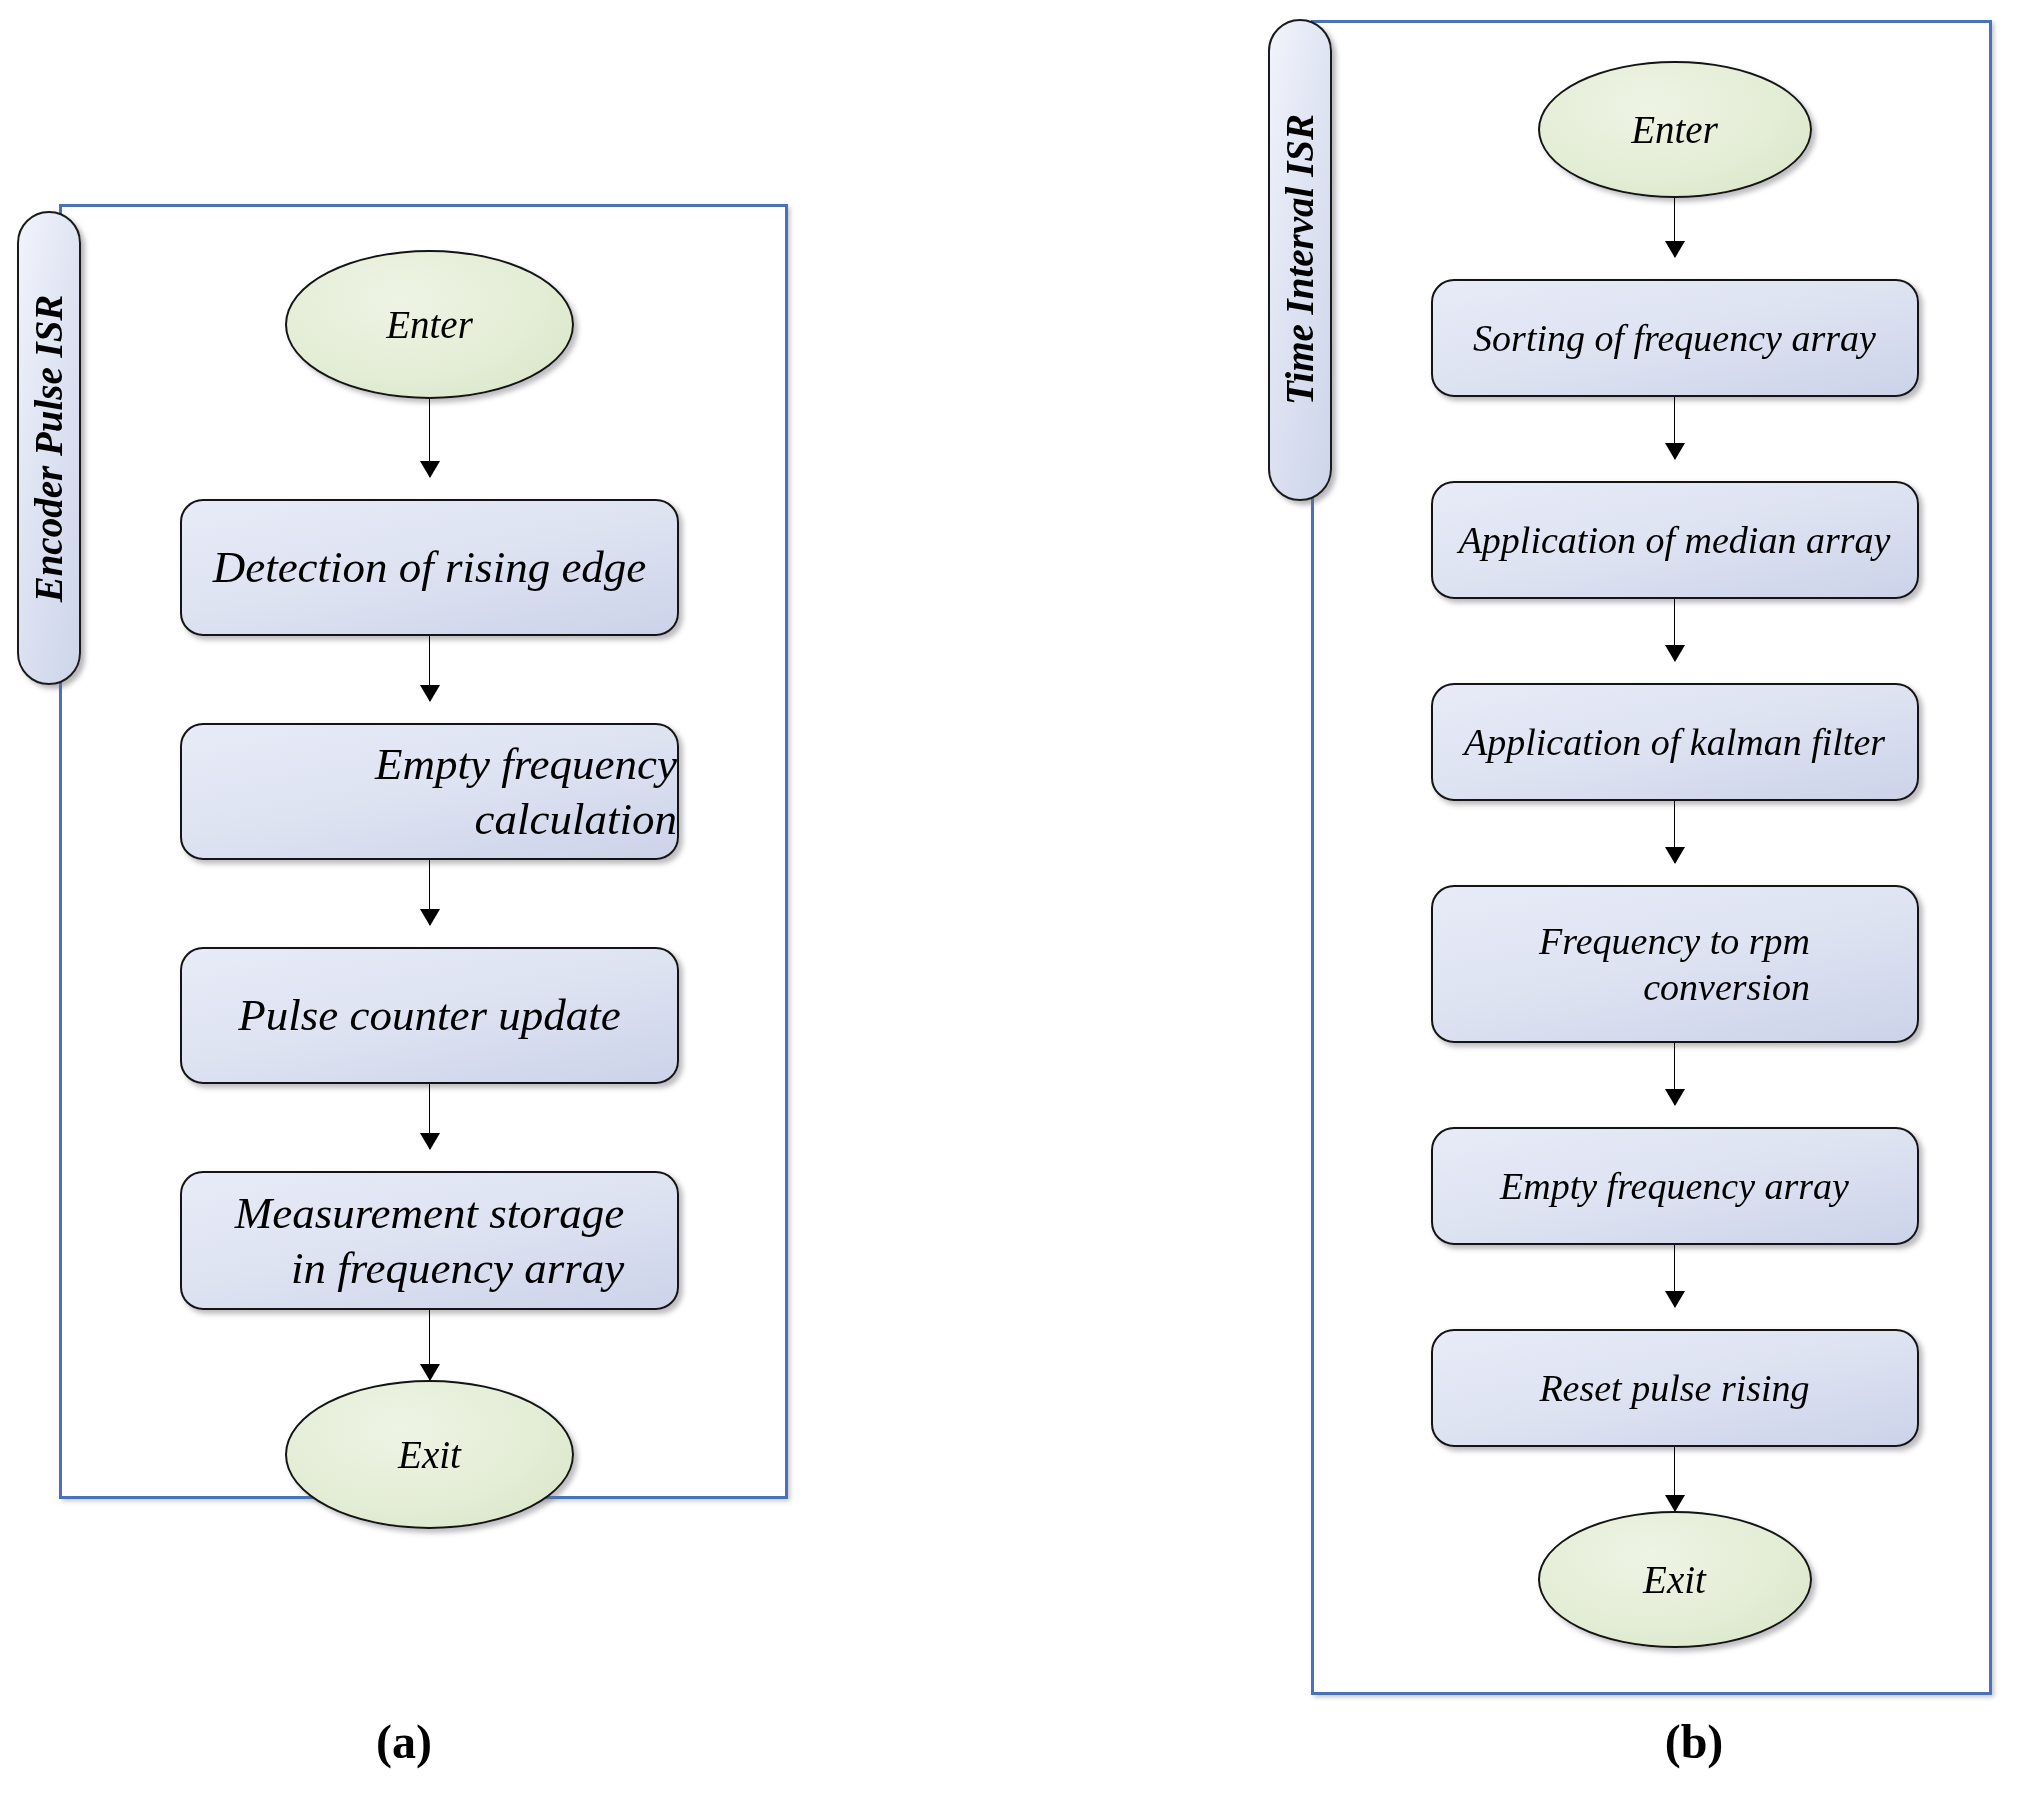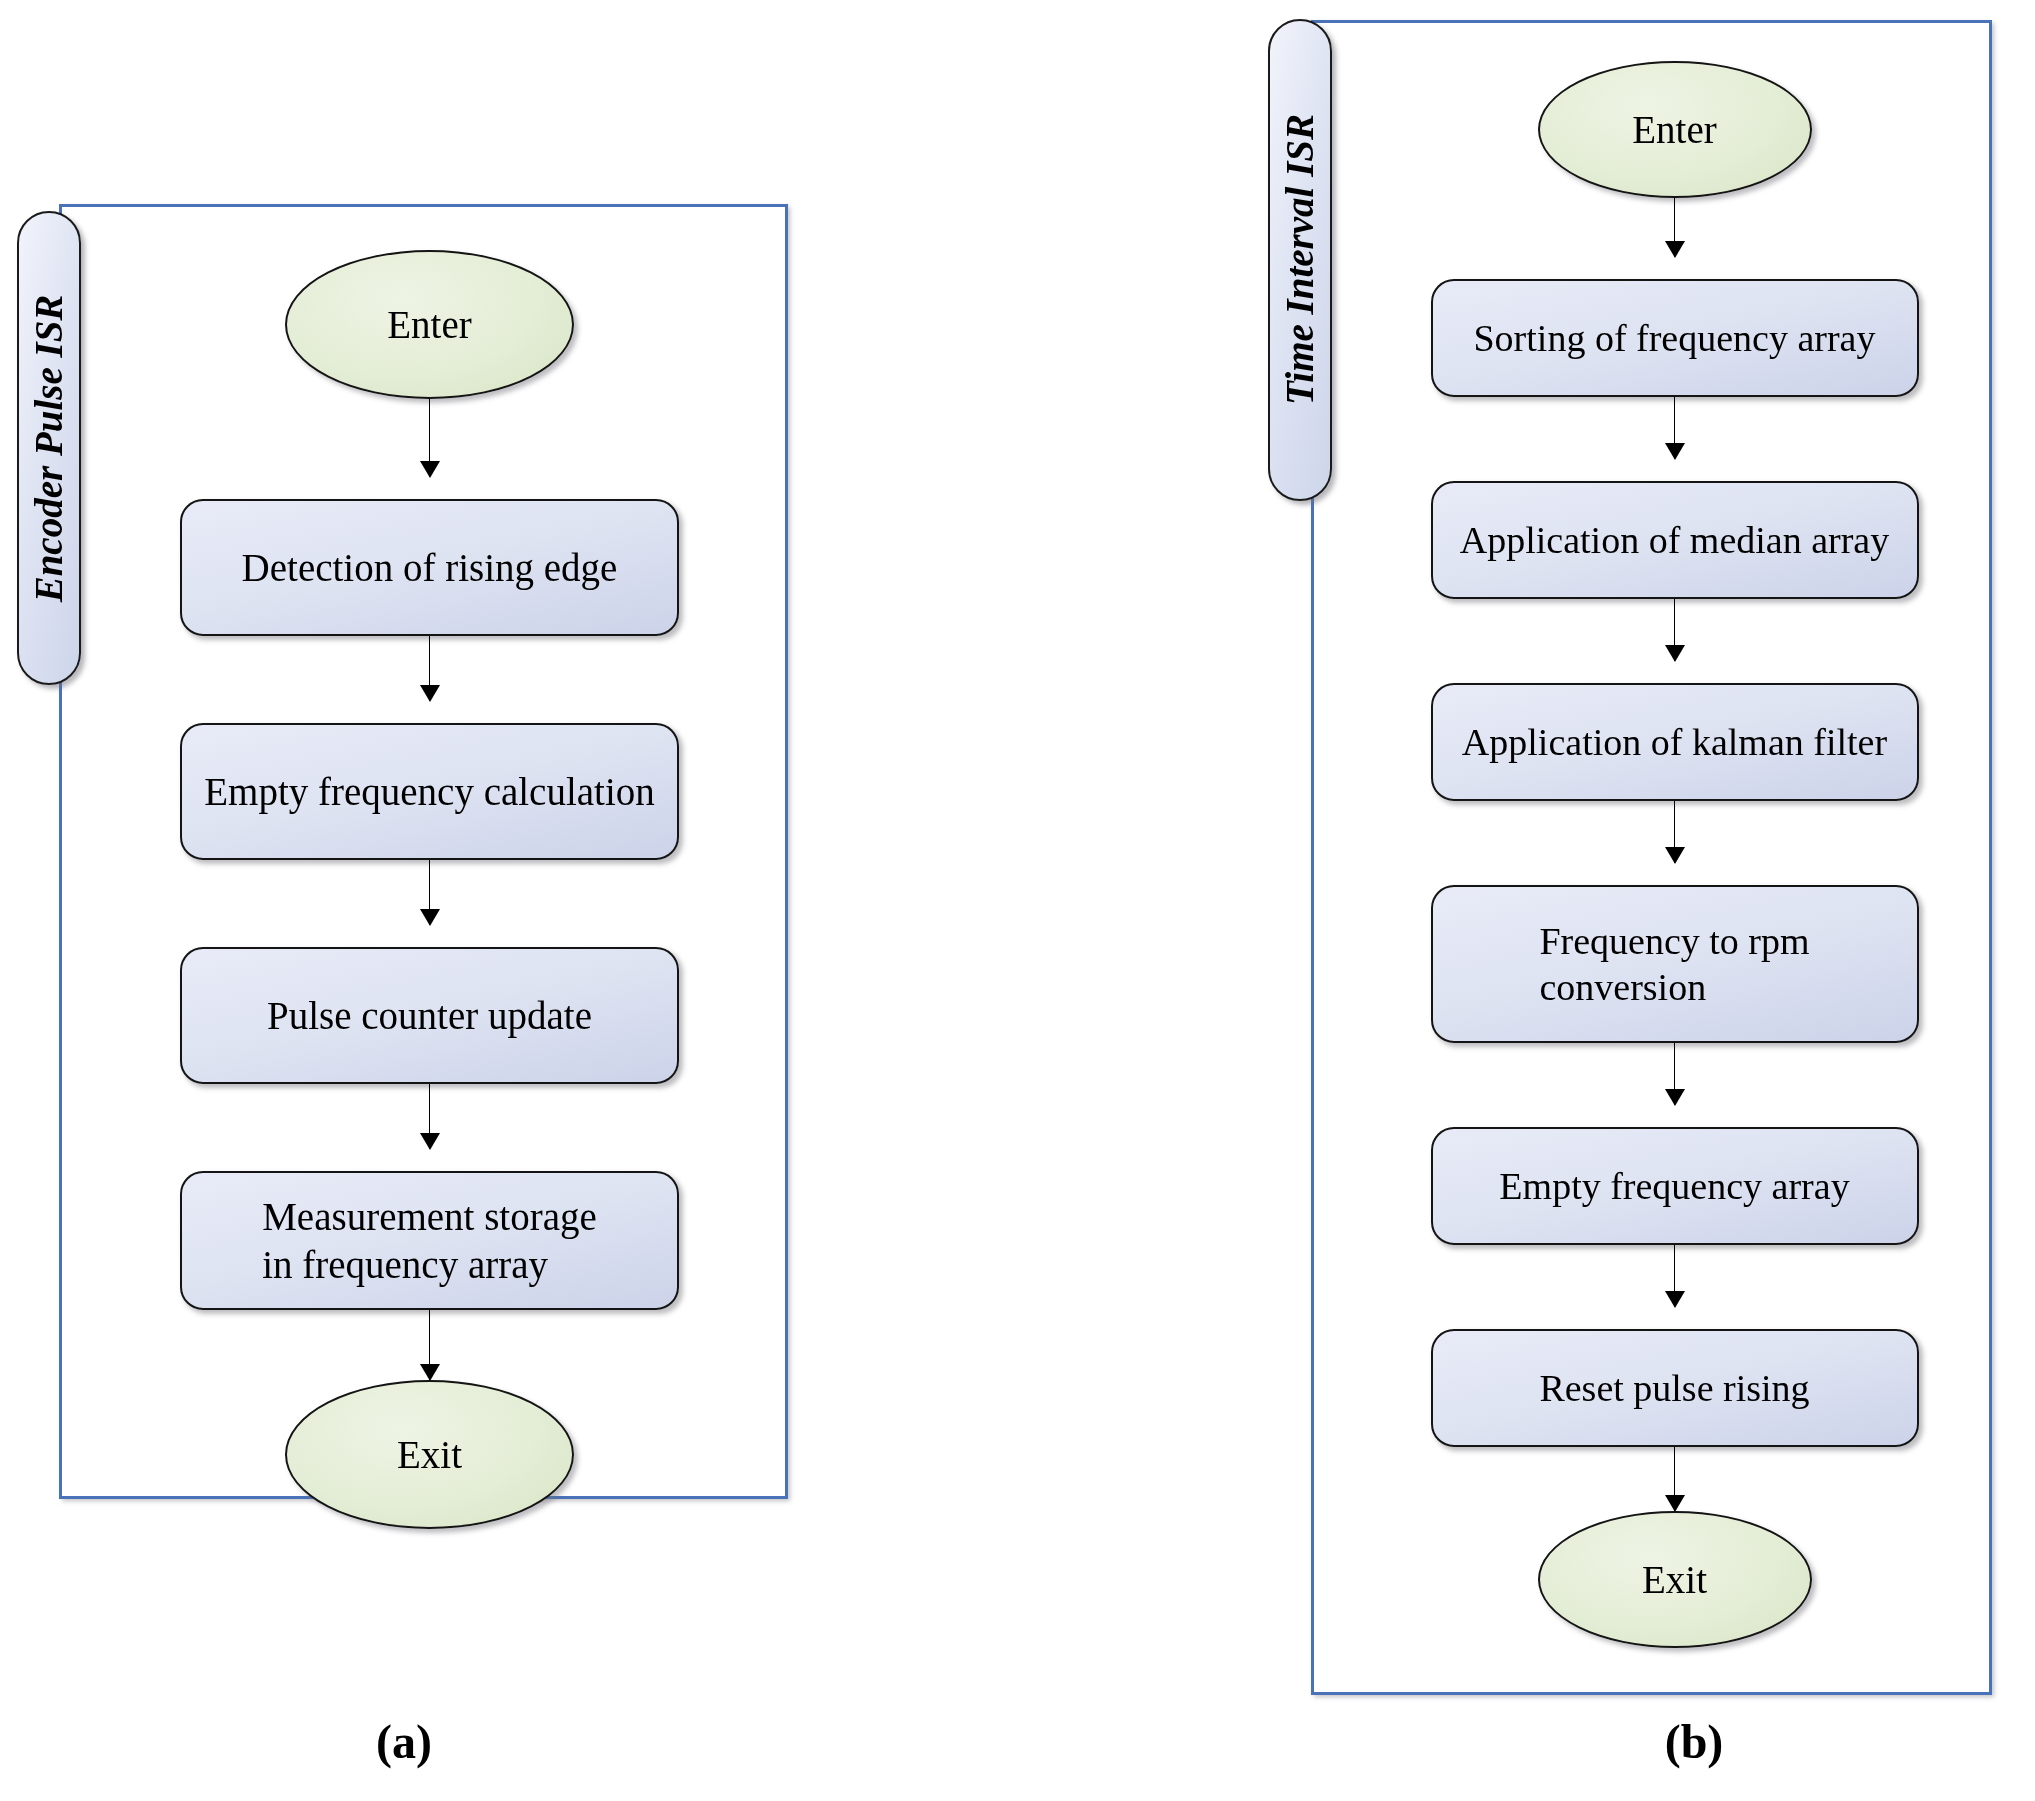--- a/index.html
+++ b/index.html
@@ -89,42 +89,43 @@
     top: 61px;
     width: 497px;
   }
 
   
   .node {
     box-sizing: border-box;
     display: flex;
     align-items: center;
     justify-content: center;
-    text-align: left;
+    text-align: right;
+    font-style: italic;
     color: #000000;
     line-height: 1.22;
     position: relative;
   }
   .terminal {
     background: radial-gradient(ellipse at 40% 32%, #eef4e4 0%, #e4edd6 55%, #d6e4c4 100%);
     border: 2.3px solid #141414;
     border-radius: 50%;
     box-shadow: 3.9px 3.9px 5.4px rgba(110,110,120,0.45);
   }
   .process {
     background: linear-gradient(168deg, #e8ebf7 0%, #dee3f2 48%, #ccd3e9 100%);
     border: 2.3px solid #141414;
     border-radius: 23px;
     box-shadow: 3.9px 3.9px 5.4px rgba(110,110,120,0.45);
     margin-top: 22px;
   }
 
   
   #flow-a .terminal { width: 289px; height: 149px; font-size: 39px; }
-  #flow-a .process  { width: 499px; height: 137px; font-size: 39px; }
+  #flow-a .process  { width: 499px; height: 137px; font-size: 45px; }
   #flow-a .process.tall { height: 139px; }
 
   
   #flow-b .terminal { width: 274px; height: 137px; font-size: 39px; }
   #flow-b .process  { width: 488px; height: 118px; font-size: 38px; }
   #flow-b .process.tall { height: 158px; }
 
   
   .connector {
     width: 1.6px;

